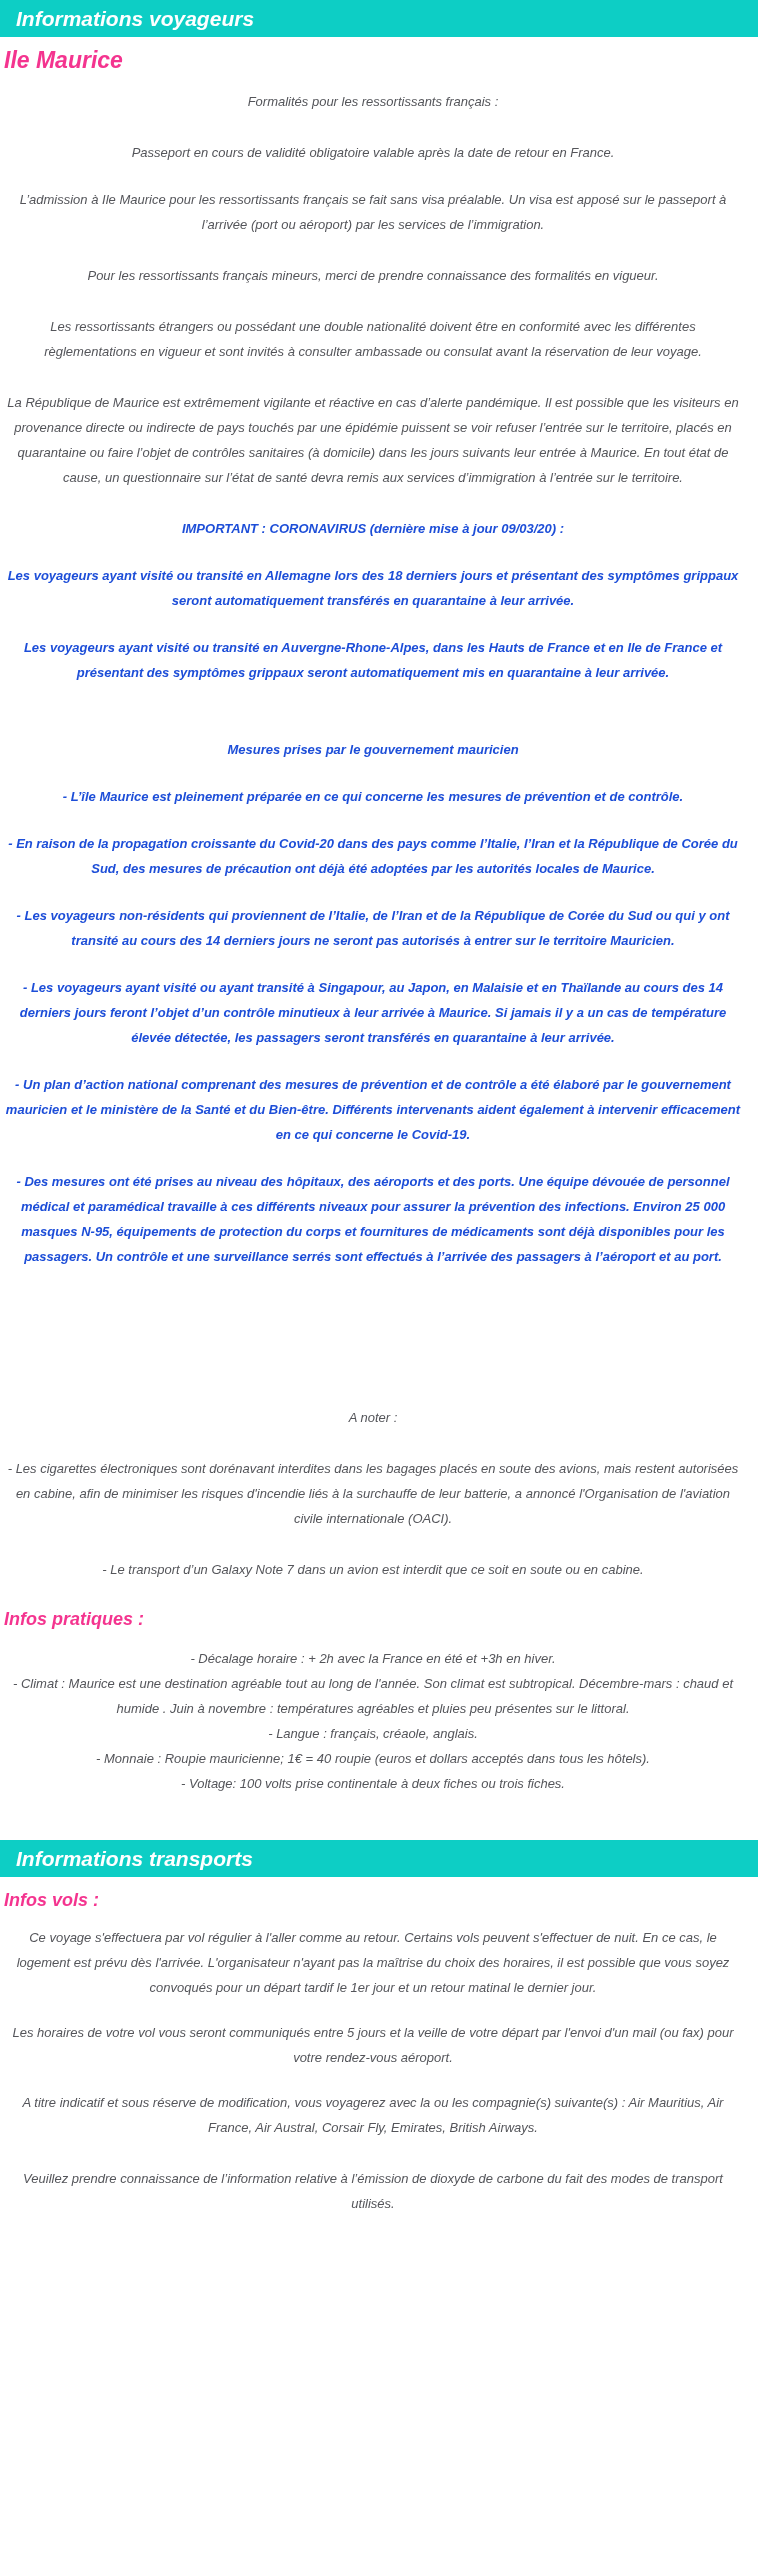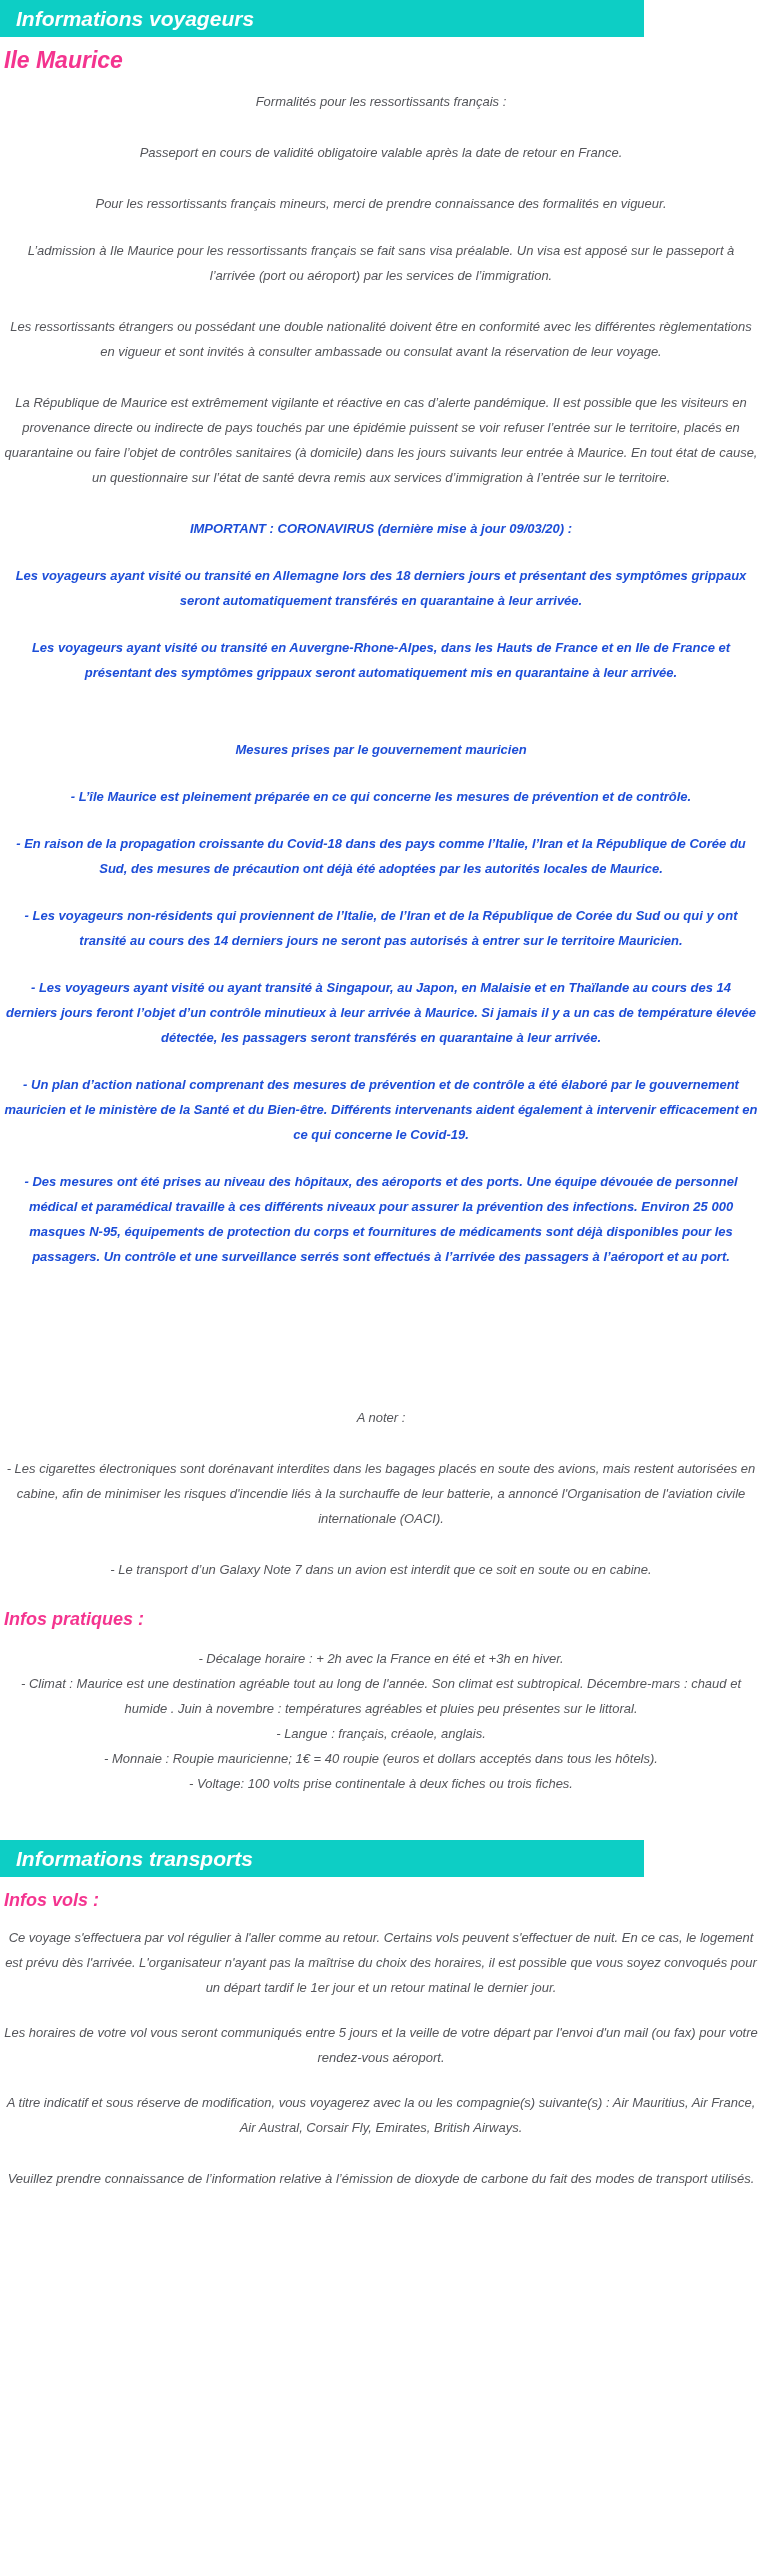--- a/index.html
+++ b/index.html
@@ -9,37 +9,37 @@
   }
   body {
     width: 758px;
     height: 2568px;
     overflow: hidden;
     font-family: "Liberation Sans", "DejaVu Sans", sans-serif;
     font-style: italic;
     color: #54555a;
   }
   .banner {
-    width: 644px;
+    width: 758px;
     height: 37px;
     background: #0dcec5;
     display: flex;
     align-items: center;
     box-sizing: border-box;
     padding-left: 16px;
   }
   .banner-title {
     color: #ffffff;
     font-size: 21px;
     font-weight: 700;
     font-style: italic;
   }
   .content {
     box-sizing: border-box;
-    padding: 0 0 0 4px;
+    padding: 0 16px 0 4px;
   }
   h1.page-title {
     color: #f4348f;
     font-size: 23px;
     font-weight: 700;
     font-style: italic;
     line-height: 30px;
     margin: 8px 0 14px 0;
   }
   h2.sub-title {
@@ -71,30 +71,30 @@
 
 <div class="banner">
   <span class="banner-title">Informations voyageurs</span>
 </div>
 
 <div class="content">
   <h1 class="page-title">Ile Maurice</h1>
 
   <p class="para">Formalités pour les ressortissants français :</p>
   <p class="para g1">Passeport en cours de validité obligatoire valable après la date de retour en France.</p>
+  <p class="para">L’admission à Ile Maurice pour les ressortissants français se fait sans visa préalable. Un visa est apposé sur le passeport à l’arrivée (port ou aéroport) par les services de l’immigration.</p>
   <p class="para g1">Pour les ressortissants français mineurs, merci de prendre connaissance des formalités en vigueur.</p>
-  <p class="para">L’admission à Ile Maurice pour les ressortissants français se fait sans visa préalable. Un visa est apposé sur le passeport à l’arrivée (port ou aéroport) par les services de l’immigration.</p>
   <p class="para g1">Les ressortissants étrangers ou possédant une double nationalité doivent être en conformité avec les différentes règlementations en vigueur et sont invités à consulter ambassade ou consulat avant la réservation de leur voyage.</p>
   <p class="para g1">La République de Maurice est extrêmement vigilante et réactive en cas d’alerte pandémique. Il est possible que les visiteurs en provenance directe ou indirecte de pays touchés par une épidémie puissent se voir refuser l’entrée sur le territoire, placés en quarantaine ou faire l’objet de contrôles sanitaires (à domicile) dans les jours suivants leur entrée à Maurice. En tout état de cause, un questionnaire sur l’état de santé devra remis aux services d’immigration à l’entrée sur le territoire.</p>
   <p class="para bold g1">IMPORTANT : CORONAVIRUS (dernière mise à jour 09/03/20) :</p>
   <p class="para bold">Les voyageurs ayant visité ou transité en Allemagne lors des 18 derniers jours et présentant des symptômes grippaux seront automatiquement transférés en quarantaine à leur arrivée.</p>
   <p class="para bold">Les voyageurs ayant visité ou transité en Auvergne-Rhone-Alpes, dans les Hauts de France et en Ile de France et présentant des symptômes grippaux seront automatiquement mis en quarantaine à leur arrivée.</p>
   <p class="para bold g2">Mesures prises par le gouvernement mauricien</p>
   <p class="para bold">- L’île Maurice est pleinement préparée en ce qui concerne les mesures de prévention et de contrôle.</p>
-  <p class="para bold">- En raison de la propagation croissante du Covid-18 dans des pays comme l’Italie, l’Iran et la République de Corée du Sud, des mesures de précaution ont déjà été adoptées par les autorités locales de Maurice.</p>
+  <p class="para bold">- En raison de la propagation croissante du Covid-20 dans des pays comme l’Italie, l’Iran et la République de Corée du Sud, des mesures de précaution ont déjà été adoptées par les autorités locales de Maurice.</p>
   <p class="para bold">- Les voyageurs non-résidents qui proviennent de l’Italie, de l’Iran et de la République de Corée du Sud ou qui y ont transité au cours des 14 derniers jours ne seront pas autorisés à entrer sur le territoire Mauricien.</p>
   <p class="para bold">- Les voyageurs ayant visité ou ayant transité à Singapour, au Japon, en Malaisie et en Thaïlande au cours des 14 derniers jours feront l’objet d’un contrôle minutieux à leur arrivée à Maurice. Si jamais il y a un cas de température élevée détectée, les passagers seront transférés en quarantaine à leur arrivée.</p>
   <p class="para bold">- Un plan d’action national comprenant des mesures de prévention et de contrôle a été élaboré par le gouvernement mauricien et le ministère de la Santé et du Bien-être. Différents intervenants aident également à intervenir efficacement en ce qui concerne le Covid-19.</p>
   <p class="para bold">- Des mesures ont été prises au niveau des hôpitaux, des aéroports et des ports. Une équipe dévouée de personnel médical et paramédical travaille à ces différents niveaux pour assurer la prévention des infections. Environ 25 000 masques N-95, équipements de protection du corps et fournitures de médicaments sont déjà disponibles pour les passagers. Un contrôle et une surveillance serrés sont effectués à l’arrivée des passagers à l’aéroport et au port.</p>
   <p class="para g3">A noter :</p>
   <p class="para g1">- Les cigarettes électroniques sont dorénavant interdites dans les bagages placés en soute des avions, mais restent autorisées en cabine, afin de minimiser les risques d'incendie liés à la surchauffe de leur batterie, a annoncé l'Organisation de l'aviation civile internationale (OACI).</p>
   <p class="para g1">- Le transport d’un Galaxy Note 7 dans un avion est interdit que ce soit en soute ou en cabine.</p>
 
   <h2 class="sub-title">Infos pratiques :</h2>
   <div class="list-block">

